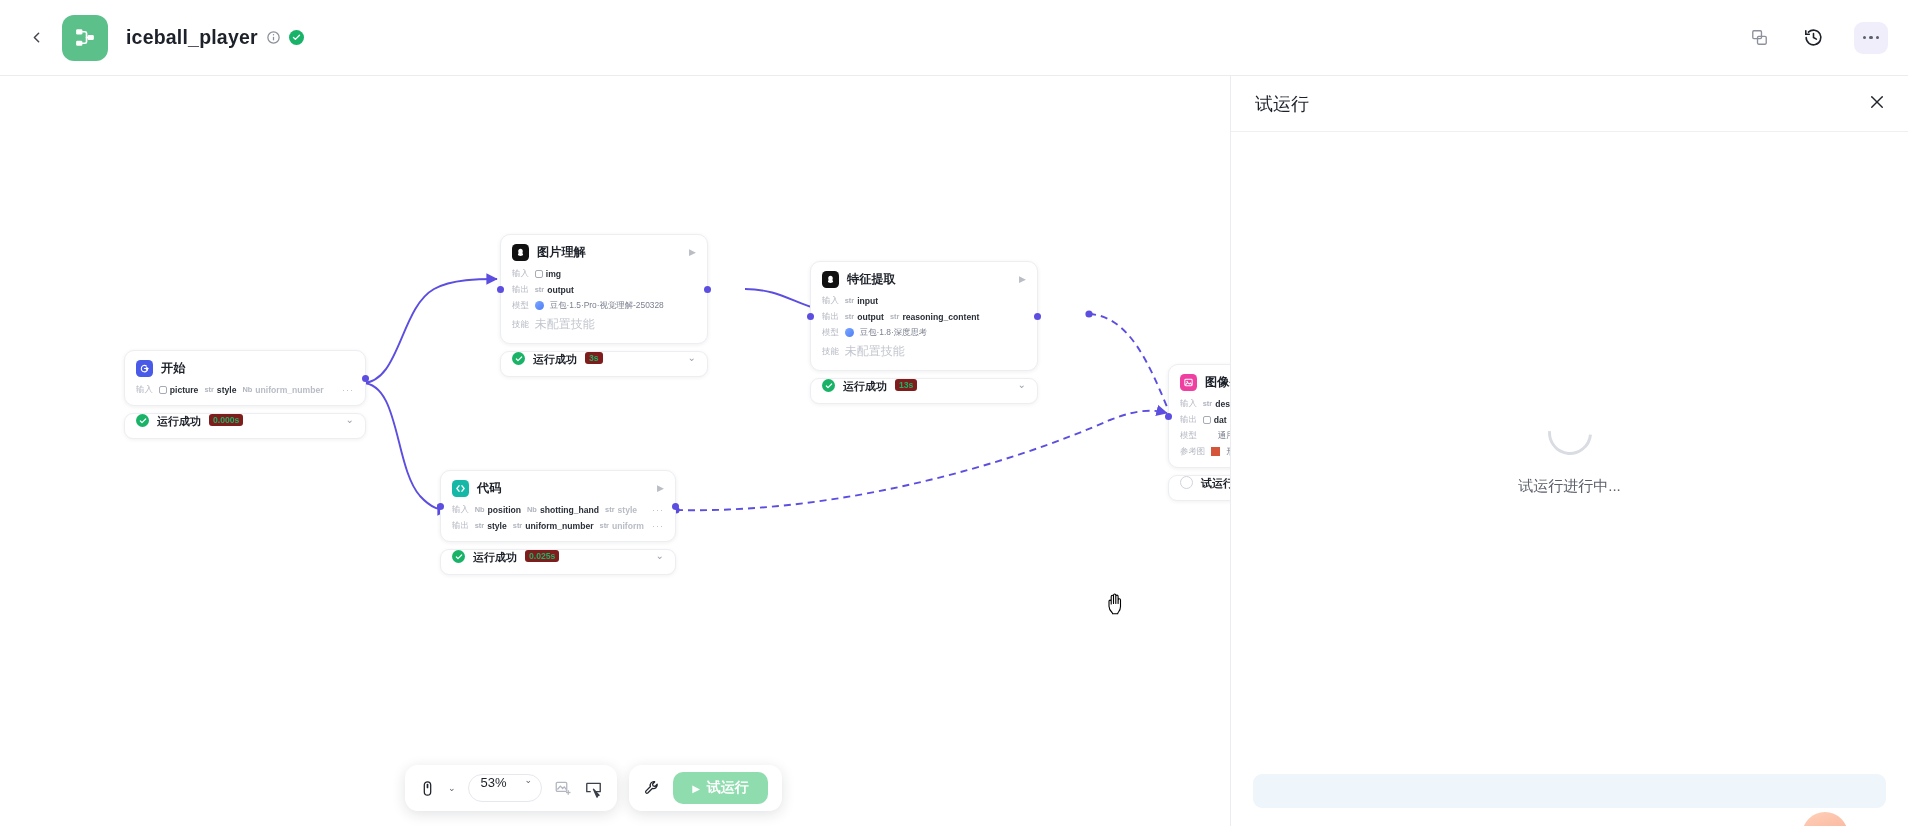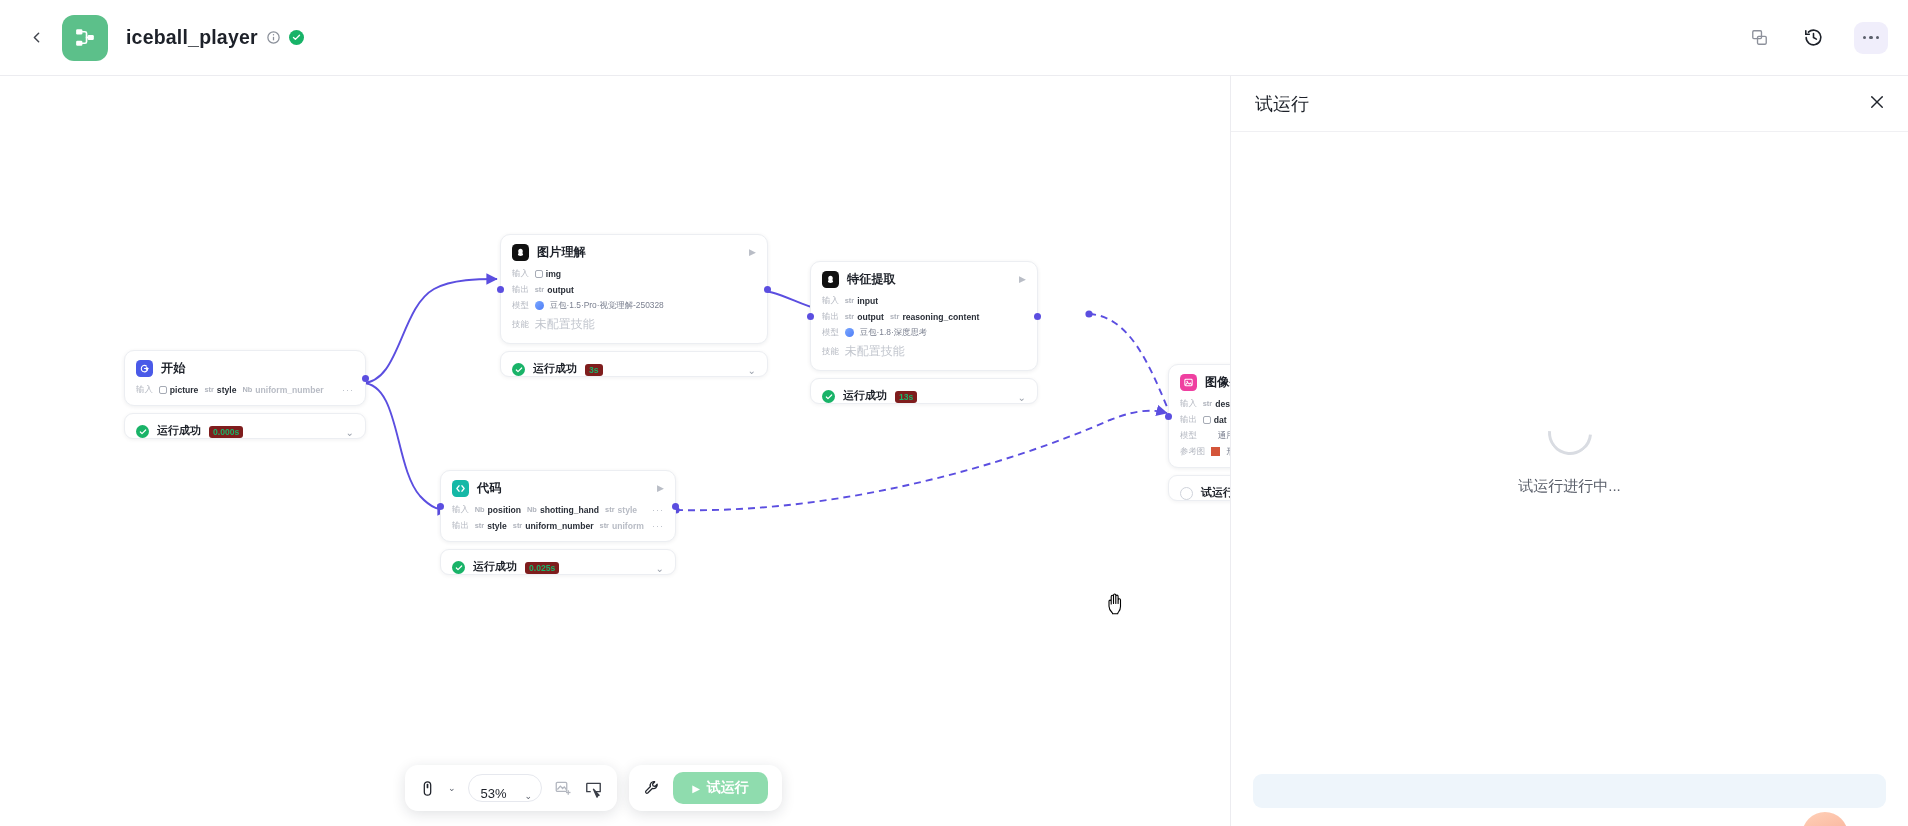--- a/index.html
+++ b/index.html
@@ -96,21 +96,21 @@
     display:inline-block;
   }
   .ellipsis { margin-left: auto; color: #b9bdc6; letter-spacing: 1px; font-size: 9px; flex: 0 0 auto; }
   .skill-dim { color: #c2c6ce; font-size: 12px; }
   .model-dot { width: 9px; height: 9px; border-radius: 50%; background: linear-gradient(135deg,#7aa7ff,#4f7ef7); flex:0 0 9px; }
   .model-txt { color: #7b8090; font-size: 8.4px; }
 
   .status-bar {
     margin-top: 7px; background: #fff; border: 1px solid #eceef2; border-radius: 9px;
     box-shadow: 0 1px 4px rgba(20,25,40,.06);
-    height: 26px; display: flex; align-items: flex-end; padding: 0 11px; gap: 8px;
+    height: 26px; display: flex; align-items: flex-start; padding: 0 11px; gap: 8px;
   }
   .status-ok {
     width: 13px; height: 13px; border-radius: 50%; background: #19b368;
     display: flex; align-items: center; justify-content: center; flex:0 0 13px;
   }
   .status-ok svg { width: 8px; height: 8px; }
   .status-pending {
     width: 13px; height: 13px; border-radius: 50%; border: 1.6px solid #cfd3db; flex:0 0 13px;
   }
   .status-txt { font-size: 11px; font-weight: 700; color: #1d2129; }
@@ -130,21 +130,21 @@
   
   .toolbar-wrap { position: absolute; left: 405px; top: 765px; display: flex; align-items: center; gap: 12px; z-index: 30; }
   .tb {
     background: #fff; border-radius: 13px; box-shadow: 0 3px 14px rgba(25,30,50,.13);
     height: 46px; display: flex; align-items: center; padding: 0 14px; gap: 12px;
   }
   .tb-icon { display: flex; align-items: center; justify-content: center; color: #3b3f48; cursor: pointer; }
   .tb-chev { color: #5a5f6b; font-size: 9px; }
   .zoom-sel {
     height: 28px; border: 1px solid #e6e8ee; border-radius: 14px; padding: 0 9px 0 12px;
-    display: flex; align-items: flex-end; gap: 18px; cursor: pointer;
+    display: flex; align-items: flex-start; gap: 18px; cursor: pointer;
   }
   .zoom-val { font-size: 13px; color: #1d2129; }
   .run-btn {
     background: #8fdcae; color: #fff; border-radius: 10px; height: 32px;
     display: flex; align-items: center; gap: 7px; padding: 0 19px;
     font-size: 14px; font-weight: 700; cursor: pointer;
   }
   .run-btn .tri { font-size: 10px; }
 
   
@@ -313,21 +313,21 @@
             <svg viewBox="0 0 24 24" fill="none" stroke="#fff" stroke-width="3.6" stroke-linecap="round" stroke-linejoin="round">
               <polyline points="20 6 9 17 4 12"></polyline>
             </svg>
           </span>
         <span class="status-txt">运行成功</span>
         <span class="status-time">0.000s</span>
         <span class="chev">⌄</span>
       </div>
     </div>
 
-    <div class="node" style="left:500px; top:158px; width:268px;">
+    <div class="node" style="left:500px; top:158px; width:208px;">
       <div class="node-card">
         <span class="port l"></span>
         <span class="port r"></span>
         <div class="node-head">
           <span class="node-ico" style="background:#111;">
             <svg viewBox="0 0 24 24" fill="#fff">
                 <path d="M12 4c3 0 5 2.2 5 5 0 1.6-.7 2.7-.7 3.9 0 1.6 1.4 2.1 1.4 3.4 0 1.6-2.6 3.2-5.7 3.2S6.3 17.9 6.3 16.3c0-1.3 1.4-1.8 1.4-3.4C7.7 11.7 7 10.6 7 9c0-2.8 2-5 5-5z"></path>
               </svg>
           </span>
           <span class="node-title">图片理解</span>

